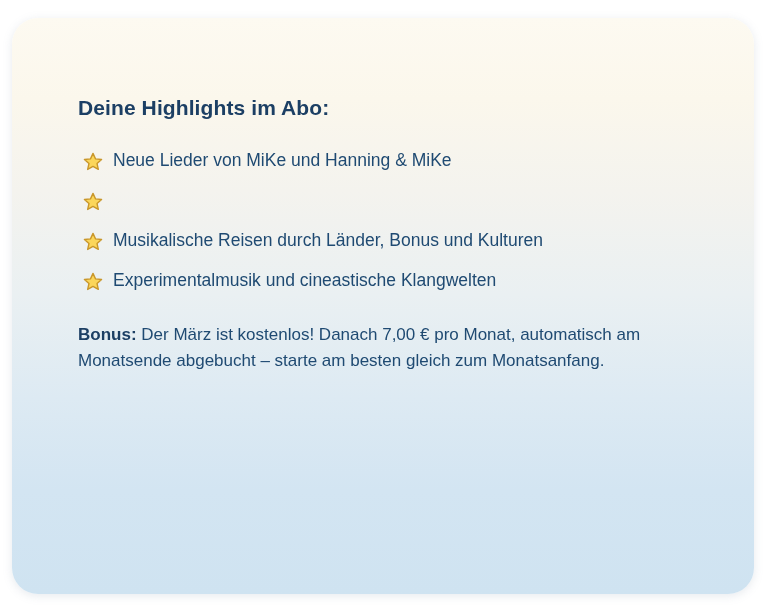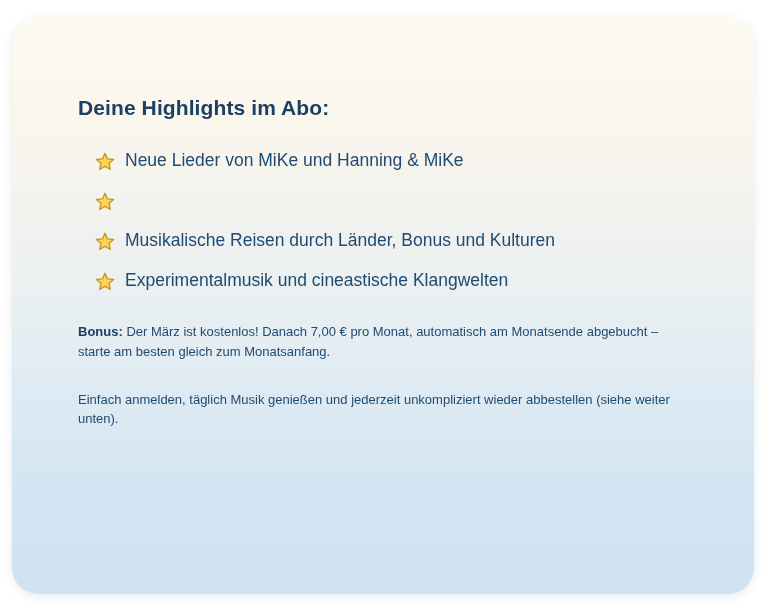--- a/index.html
+++ b/index.html
@@ -41,21 +41,21 @@
   .heading {
     font-size: 21px;
     font-weight: bold;
     color: #1c3f64;
     letter-spacing: 0.1px;
     margin: 0 0 30px 0;
   }
 
   .bullet-list {
     list-style: none;
-    margin: 16px;
+    margin: 4px;
     padding: 0;
   }
 
   .bullet-item {
     display: flex;
     align-items: flex-start;
     margin-bottom: 17px;
   }
 
   .star-icon {
@@ -70,21 +70,21 @@
     display: block;
   }
 
   .bullet-text {
     font-size: 17.5px;
     color: #1f4a72;
     line-height: 1.25;
   }
 
   .para {
-    font-size: 13px;
+    font-size: 17px;
     color: #1f4a72;
     line-height: 1.52;
     margin: 0;
   }
 
   .para-bonus {
     margin-top: 29px;
     max-width: 640px;
   }
 
@@ -141,16 +141,15 @@
             <path d="M12 2.6l2.75 6.02 6.6.64-4.96 4.4 1.43 6.45L12 16.82 6.18 20.11l1.43-6.45L2.65 9.26l6.6-.64z" fill="#fbd65a" stroke="#c9972b" stroke-width="1.5" stroke-linejoin="round"></path>
           </svg>
         </span>
         <span class="bullet-text">Experimentalmusik und cineastische Klangwelten</span>
       </li>
 
     </ul>
 
     <p class="para para-bonus"><span class="bold">Bonus:</span><span> Der März ist kostenlos! Danach 7,00 € pro Monat, automatisch am Monatsende abgebucht – starte am besten gleich zum Monatsanfang.</span></p>
 
-    <p class="para para-note">Einfach anmelden, täglich Musik genießen und jederzeit unkompliziert wieder abbestellen (siehe weiter unten).</p>
 
   </div>
 </div>
 
 </body></html>

